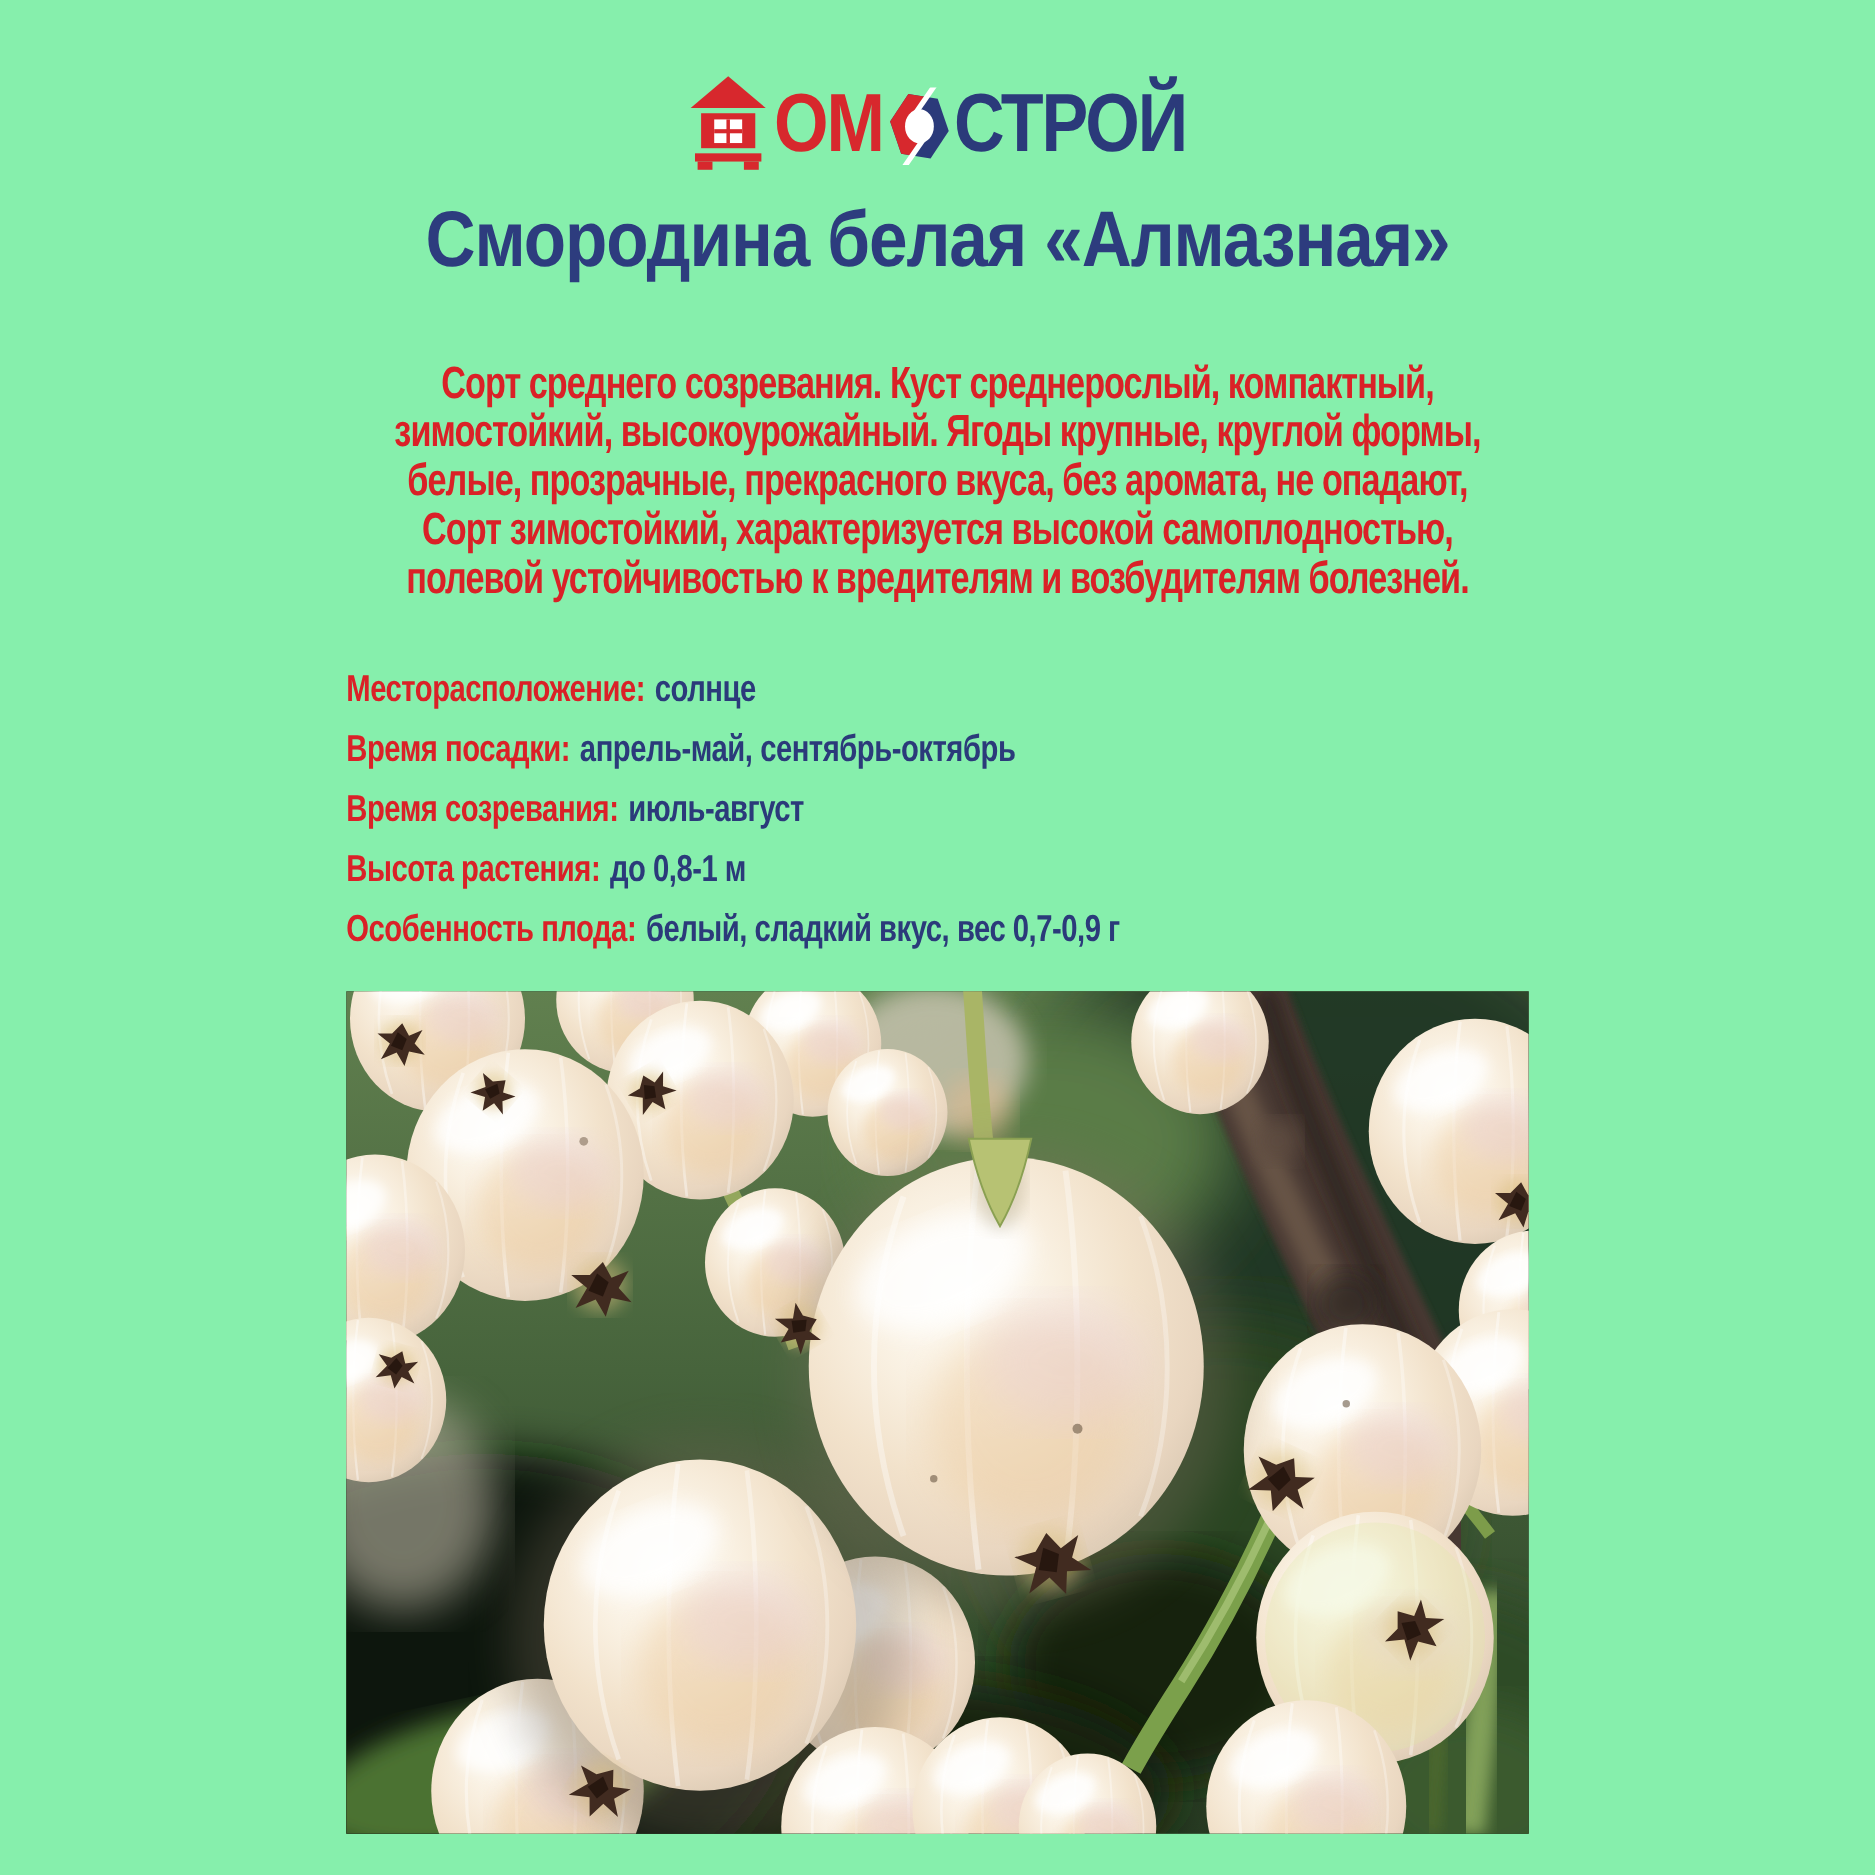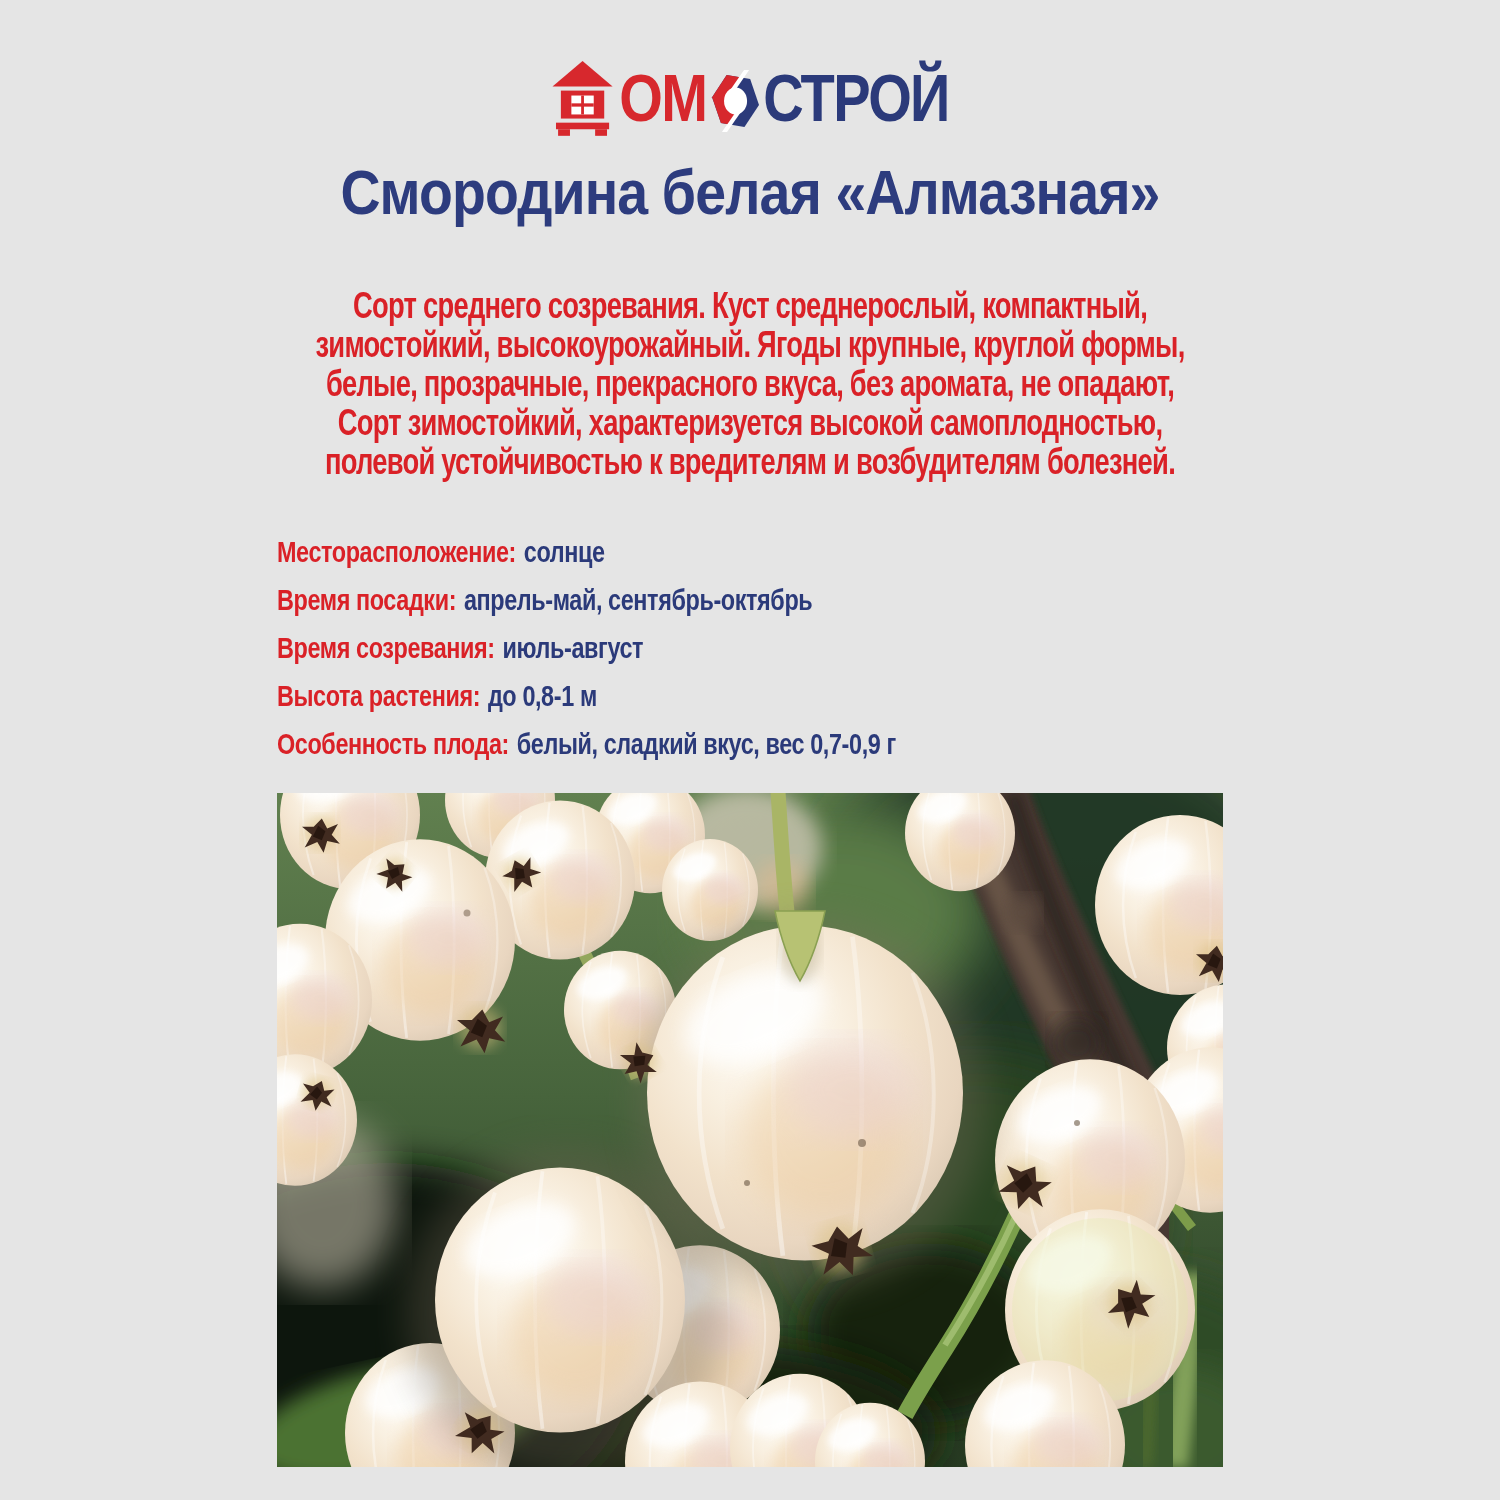--- a/index.html
+++ b/index.html
@@ -2,21 +2,21 @@
 <html><head>
 <meta charset="utf-8">
 <style>
   :root{
     --red:#d7282d;
     --text-red:#da2127;
     --navy:#2b3a7a;
     --title-navy:#2d3c7e;
   }
   html,body{margin:0;padding:0;background:#ffffff;}
-  .page{position:relative;width:1500px;height:1500px;background:#e5e5e5;overflow:hidden;
+  .page{position:relative;width:1500px;height:1500px;background:#86efac;overflow:hidden;
         font-family:"Liberation Sans",sans-serif;}
   
   .logo{position:absolute;top:50px;left:0;width:100%;height:96px;display:flex;
         justify-content:center;align-items:flex-start;transform:scaleX(.85);transform-origin:center;}
   .logo .house{width:74px;height:82px;margin-top:7px;}
   .logo .word{font-size:66px;font-weight:bold;line-height:96px;letter-spacing:-2px;white-space:nowrap;}
   .logo .w-red{color:var(--red);margin-left:6px;}
   .logo .w-navy{color:var(--navy);margin-left:2px;}
   .logo .nut{width:62px;height:62px;margin-top:20px;margin-left:3px;}
   

